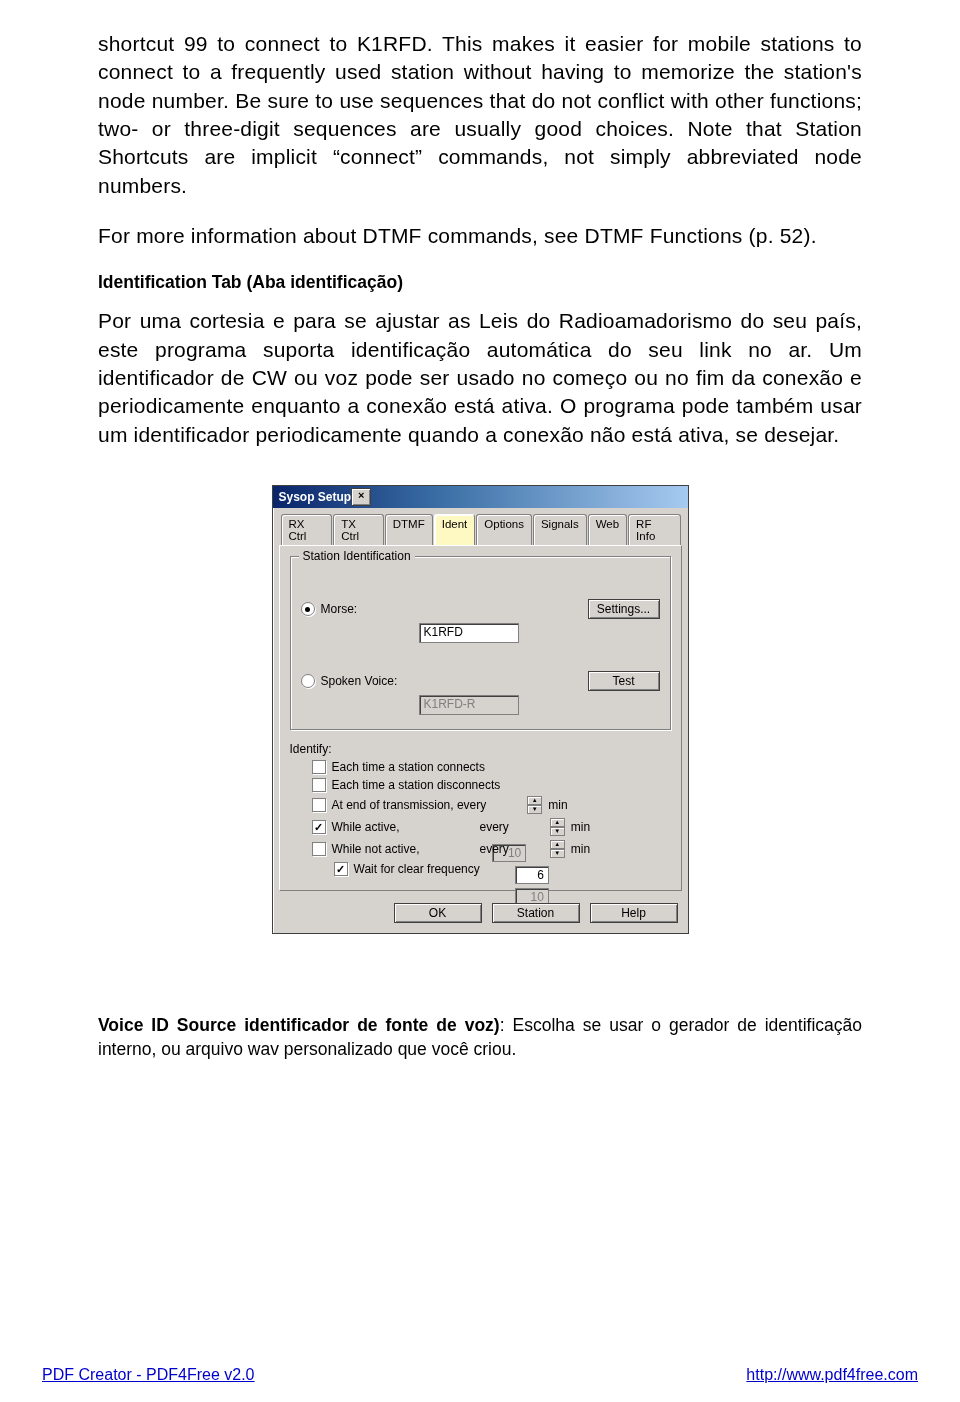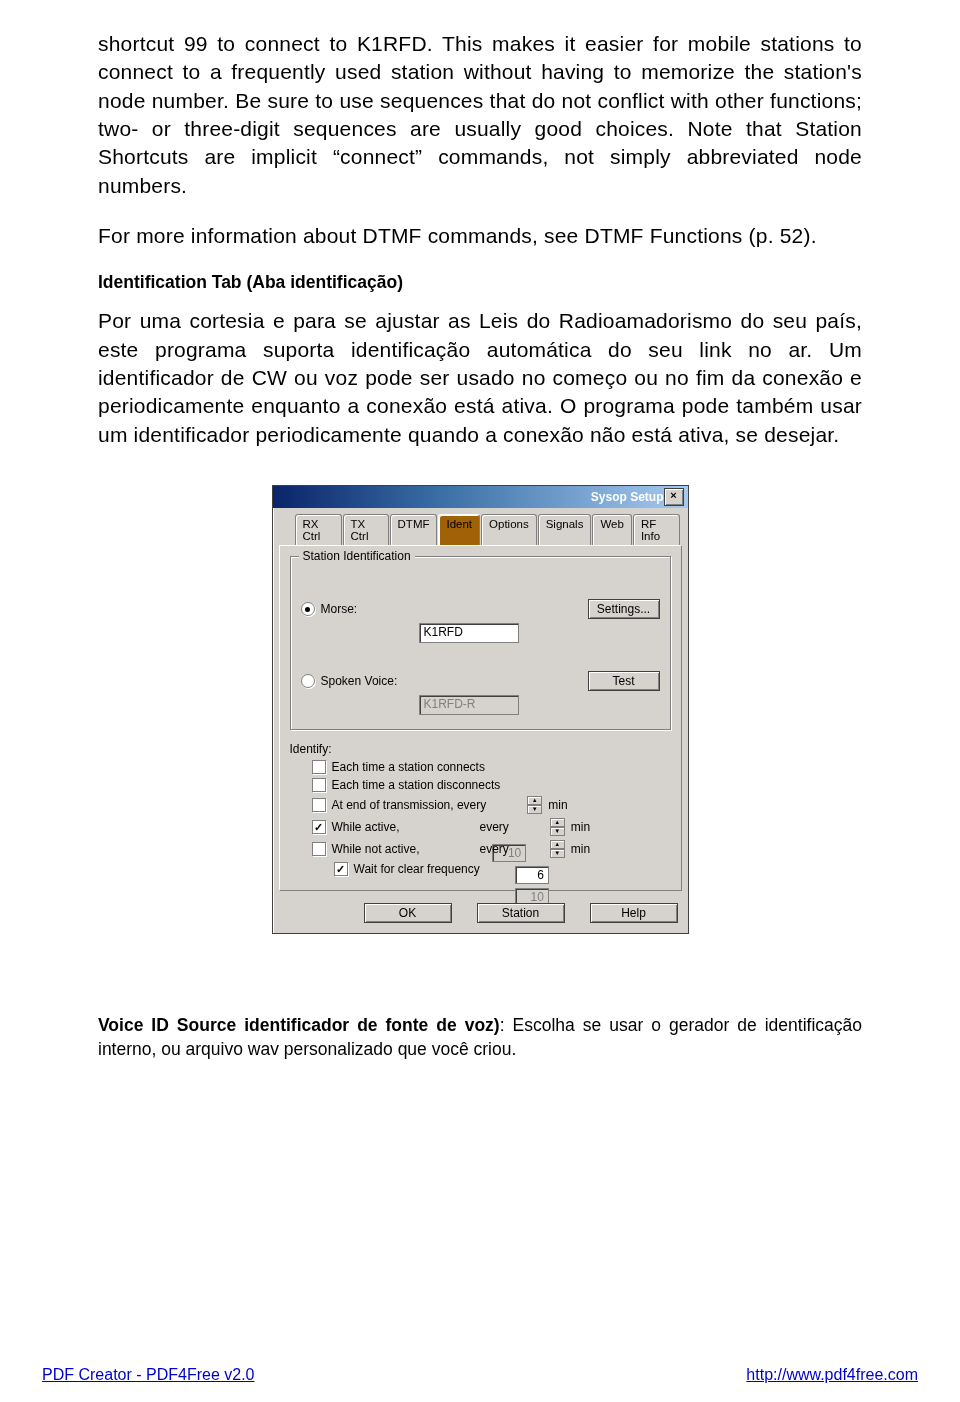--- a/index.html
+++ b/index.html
@@ -50,54 +50,54 @@
     font-size: 12px;
     color: #000;
     box-shadow: 1px 1px 0 #fff inset;
   }
   .titlebar {
     height: 22px;
     background: linear-gradient(90deg, #0a246a 0%, #3a6ea5 40%, #a6caf0 100%);
     color: #fff;
     display: flex;
     align-items: center;
-    justify-content: flex-end;
+    justify-content: flex-start;
     padding: 0 4px 0 6px;
     font-weight: bold;
   }
   .close-btn {
     width: 18px; height: 16px;
     background: #d6d3ce;
     border: 1px solid #404040;
     box-shadow: 1px 1px 0 #fff inset, -1px -1px 0 #808080 inset;
     color: #000;
     font-weight: bold;
     font-size: 11px;
     line-height: 12px;
     text-align: center;
   }
   .tabs {
     display: flex;
-    padding: 6px 6px 0 22px;
+    padding: 6px 6px 0 8px;
     gap: 0;
   }
   .tab {
     padding: 3px 7px 3px 7px;
     background: #d6d3ce;
     border: 1px solid #808080;
     border-bottom: none;
     border-top-left-radius: 3px;
     border-top-right-radius: 3px;
     margin-right: 1px;
     color: #000;
     box-shadow: 1px 1px 0 #fff inset;
     font-size: 11.5px;
   }
   .tab.active {
-    background: #a16207;
+    background: #fef9c3;
     position: relative;
     z-index: 2;
     padding-bottom: 5px;
     border-color: #fff #808080 transparent #fff;
     box-shadow: 1px 1px 0 #fff inset;
   }
   .tab-area {
     margin: 0 6px 6px 6px;
     border: 1px solid #fff;
     border-right-color: #808080;
@@ -192,21 +192,21 @@
     min-width: 54px;
     text-align: center;
     font-size: 12px;
   }
   .btn.small { min-width: 22px; padding: 1px 4px; }
   .lbl { min-width: 0; }
   .lbl.fixed { width: 92px; }
   .btn-row {
     display: flex;
     justify-content: flex-end;
-    gap: 25px;
+    gap: 10px;
     padding: 6px 10px 10px 16px;
   }
   .indent { margin-left: 22px; }
   .muted { color: #7a7a7a; }
 
   .footer {
     position: absolute;
     bottom: 18px;
     left: 42px; right: 42px;
     display: flex;

